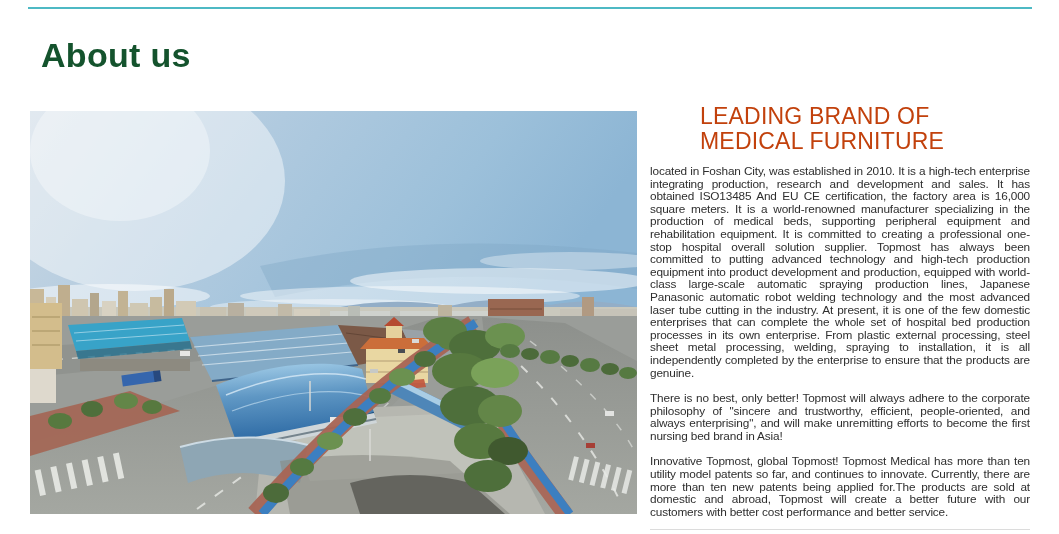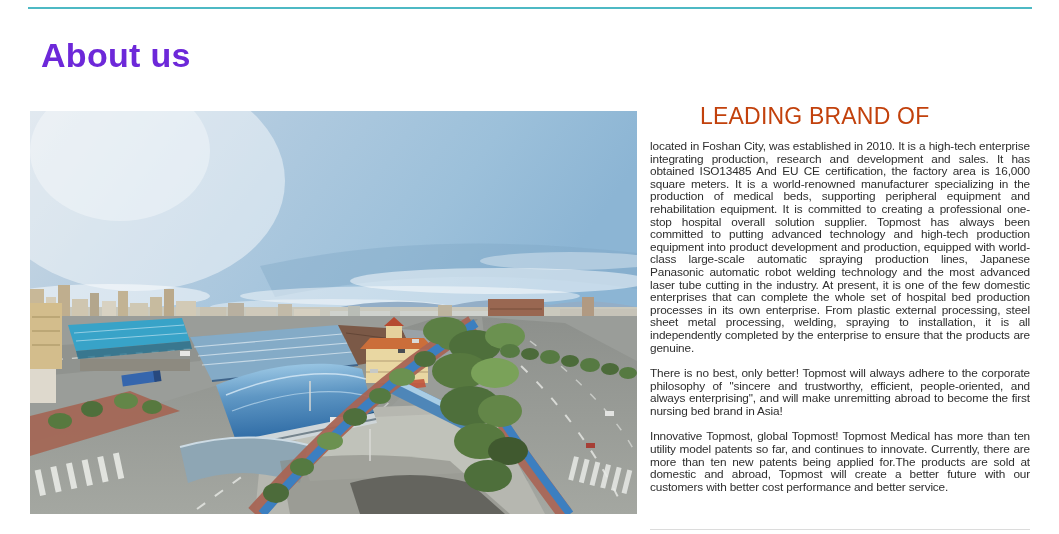--- a/index.html
+++ b/index.html
@@ -3,21 +3,21 @@
 <meta charset="utf-8">
 <style>
   html,body{margin:0;padding:0;background:#ffffff;}
   .canvas{
     position:relative;width:1059px;height:534px;background:#ffffff;
     font-family:"Liberation Sans",sans-serif;overflow:hidden;
   }
   .top-line{position:absolute;left:28px;top:7px;width:1004px;height:2px;background:#4db9c4;}
   .page-title{
     position:absolute;left:41px;top:36px;margin:0;
-    font-size:34px;font-weight:700;color:#6d28d9;letter-spacing:.3px;
+    font-size:34px;font-weight:700;color:#14532d;letter-spacing:.3px;
   }
   .photo{
     position:absolute;left:30px;top:111px;width:607px;height:403px;margin:0;
     overflow:hidden;background:#aac5da;
   }
   .photo svg{display:block;width:607px;height:403px;}
   .text-col{position:absolute;left:650px;top:104px;width:380px;}
   .section-heading{
     margin:0 0 11px 0;padding-left:50px;
     font-size:23px;line-height:25px;font-weight:400;
@@ -231,20 +231,21 @@
         <rect x="575" y="300" width="9" height="5" fill="#e2e3e1"></rect>
         <line x1="280" y1="300" x2="280" y2="270" stroke="#d8d9d5" stroke-width="1.5"></line>
         <line x1="340" y1="350" x2="340" y2="318" stroke="#d8d9d5" stroke-width="1.5"></line>
       </g>
     </svg>
   </figure>
 
   <section class="text-col">
     <h2 class="section-heading">
       <span>LEADING BRAND OF</span><br>
+      <span>MEDICAL FURNITURE</span>
     </h2>
     <p>located in Foshan City, was established in 2010.  It is a high-tech enterprise integrating production, research and development and sales. It has obtained ISO13485 And EU CE certification, the  factory area is 16,000 square meters. It is a world-renowned manufacturer specializing in the production of medical beds, supporting peripheral equipment and rehabilitation equipment. It is committed to creating a professional one-stop hospital overall solution supplier. Topmost has always been committed to putting advanced technology and high-tech production equipment into product development and production, equipped with world-class large-scale automatic spraying production lines, Japanese Panasonic automatic robot welding technology and the most advanced laser tube cutting in the industry. At present, it is one of the few domestic enterprises that can complete the whole set of hospital bed production processes in its own enterprise. From plastic external processing, steel sheet metal processing, welding, spraying to installation, it is all independently completed by the enterprise to ensure that the products are genuine.</p>
-    <p>There is no best, only better! Topmost will always adhere to the corporate philosophy of "sincere and trustworthy, efficient, people-oriented, and always enterprising", and will make unremitting abroad to become the first nursing bed brand in Asia!</p>
+    <p>There is no best, only better! Topmost will always adhere to the corporate philosophy of "sincere and trustworthy, efficient, people-oriented, and always enterprising", and will make unremitting efforts to become the first nursing bed brand in Asia!</p>
     <p>Innovative Topmost, global Topmost! Topmost Medical has more than ten utility model patents so far, and continues to innovate. Currently, there are more than ten new patents being applied for.The products are sold at domestic  and abroad, Topmost will create a better future with our customers with better cost performance and better service.</p>
   </section>
 
   <div class="bottom-rule"></div>
 </div>
 
 </body></html>

